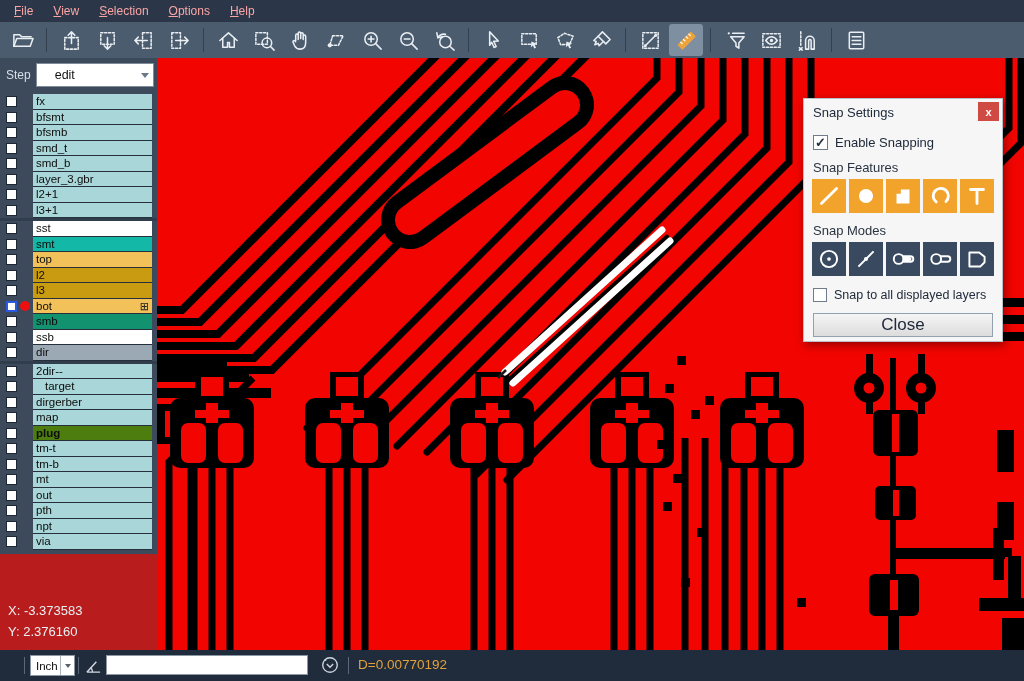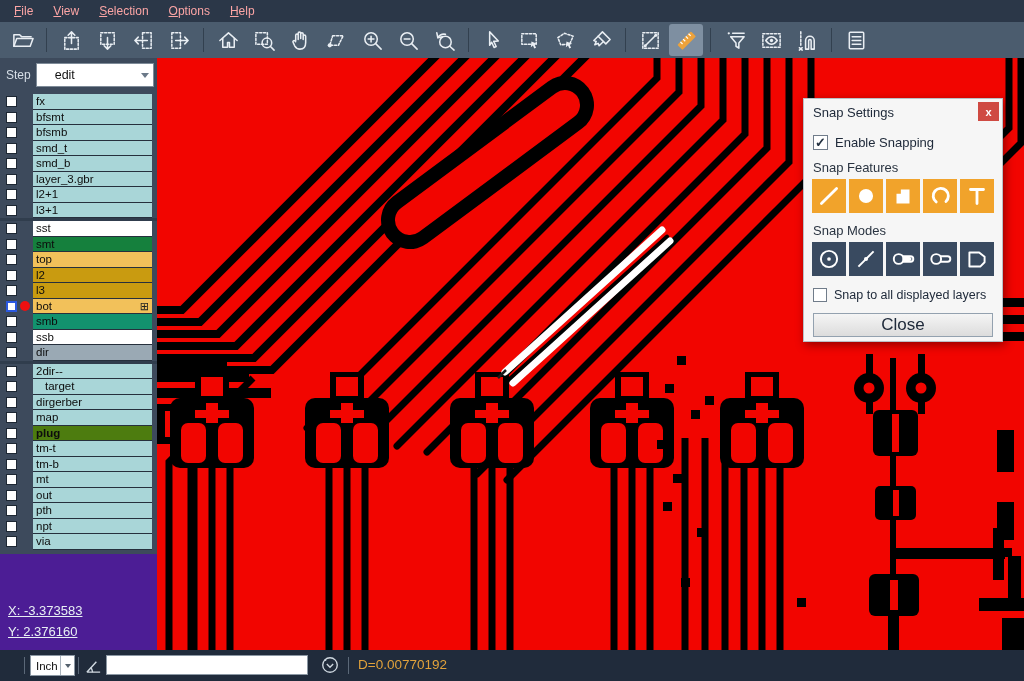--- a/index.html
+++ b/index.html
@@ -36,22 +36,22 @@
   .lgroup:first-child { border-top:none; }
   .lrow { height:15.5px; display:flex; align-items:center; position:relative;border-radius:6px; }
   .cb { width:11px; height:11px; background:#fff; border:1px solid #1d2733; margin-left:6px; flex:0 0 auto; }
   .cb.sel { border:2px solid #2b59e0; }
   .reddot { position:absolute; left:20px; top:2.5px; width:10px; height:10px; border-radius:50%;
     background:#ee1010; }
   .lcell { position:absolute; left:33px; top:0; width:119px; height:15.5px; border-bottom:1px solid #26303d;
     font-size:11.5px; color:#0d0d0d; line-height:15px; padding-left:3px; overflow:hidden; }
   .gridicon { position:absolute; right:3px; top:0; font-size:11px; color:#222; line-height:14px; }
 
-  .coords { position:absolute; left:0; top:496px; width:189px; height:96px; background:#4c1d95;
-    color:#e8f0f4; font-size:13px; padding:46px 0 0 8px; line-height:21px;text-decoration:underline; }
+  .coords { position:absolute; left:0; top:496px; width:189px; height:96px; background:#b91c1c;
+    color:#e8f0f4; font-size:13px; padding:46px 0 0 8px; line-height:21px; }
 
   
   .canvas { position:absolute; left:157px; top:58px; width:867px; height:592px; background:#f20500; overflow:hidden; }
   .canvas svg { display:block; }
 
   
   .dialog { position:absolute; left:803px; top:98px; width:200px; height:244px; background:#f6f6f6;
     border:1px solid #b9c0c7; box-shadow:2px 3px 9px rgba(0,0,0,.4); }
   .dtitle { height:26px; display:flex; align-items:center; padding-left:9px; font-size:13px; color:#202b3b; }
   .dclose { position:absolute; right:3px; top:3px; width:21px; height:19px; background:#cf4a42; color:#fff;
@@ -332,21 +332,21 @@
             <div class="lcell" style="background: rgb(169, 214, 216);">l3+1</div>
           </div>
         </div>
         <div class="lgroup">
           <div class="lrow">
             <div class="cb"></div>
             <div class="lcell" style="background: rgb(255, 255, 255);">sst</div>
           </div>
           <div class="lrow">
             <div class="cb"></div>
-            <div class="lcell" style="background: #15803d;">smt</div>
+            <div class="lcell" style="background: #14b8a6;">smt</div>
           </div>
           <div class="lrow">
             <div class="cb"></div>
             <div class="lcell" style="background: rgb(242, 193, 90);">top</div>
           </div>
           <div class="lrow">
             <div class="cb"></div>
             <div class="lcell" style="background: rgb(201, 155, 16);">l2</div>
           </div>
           <div class="lrow">

